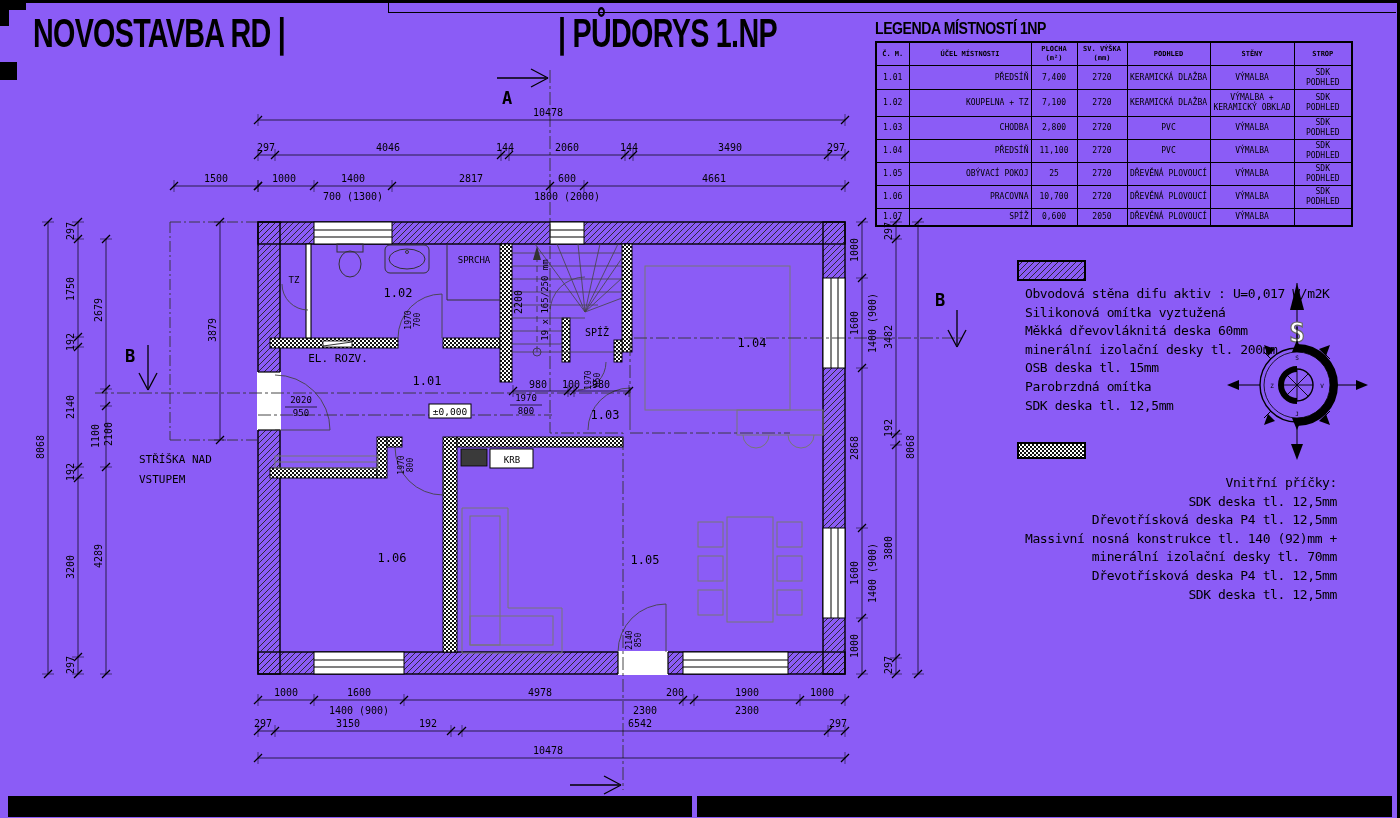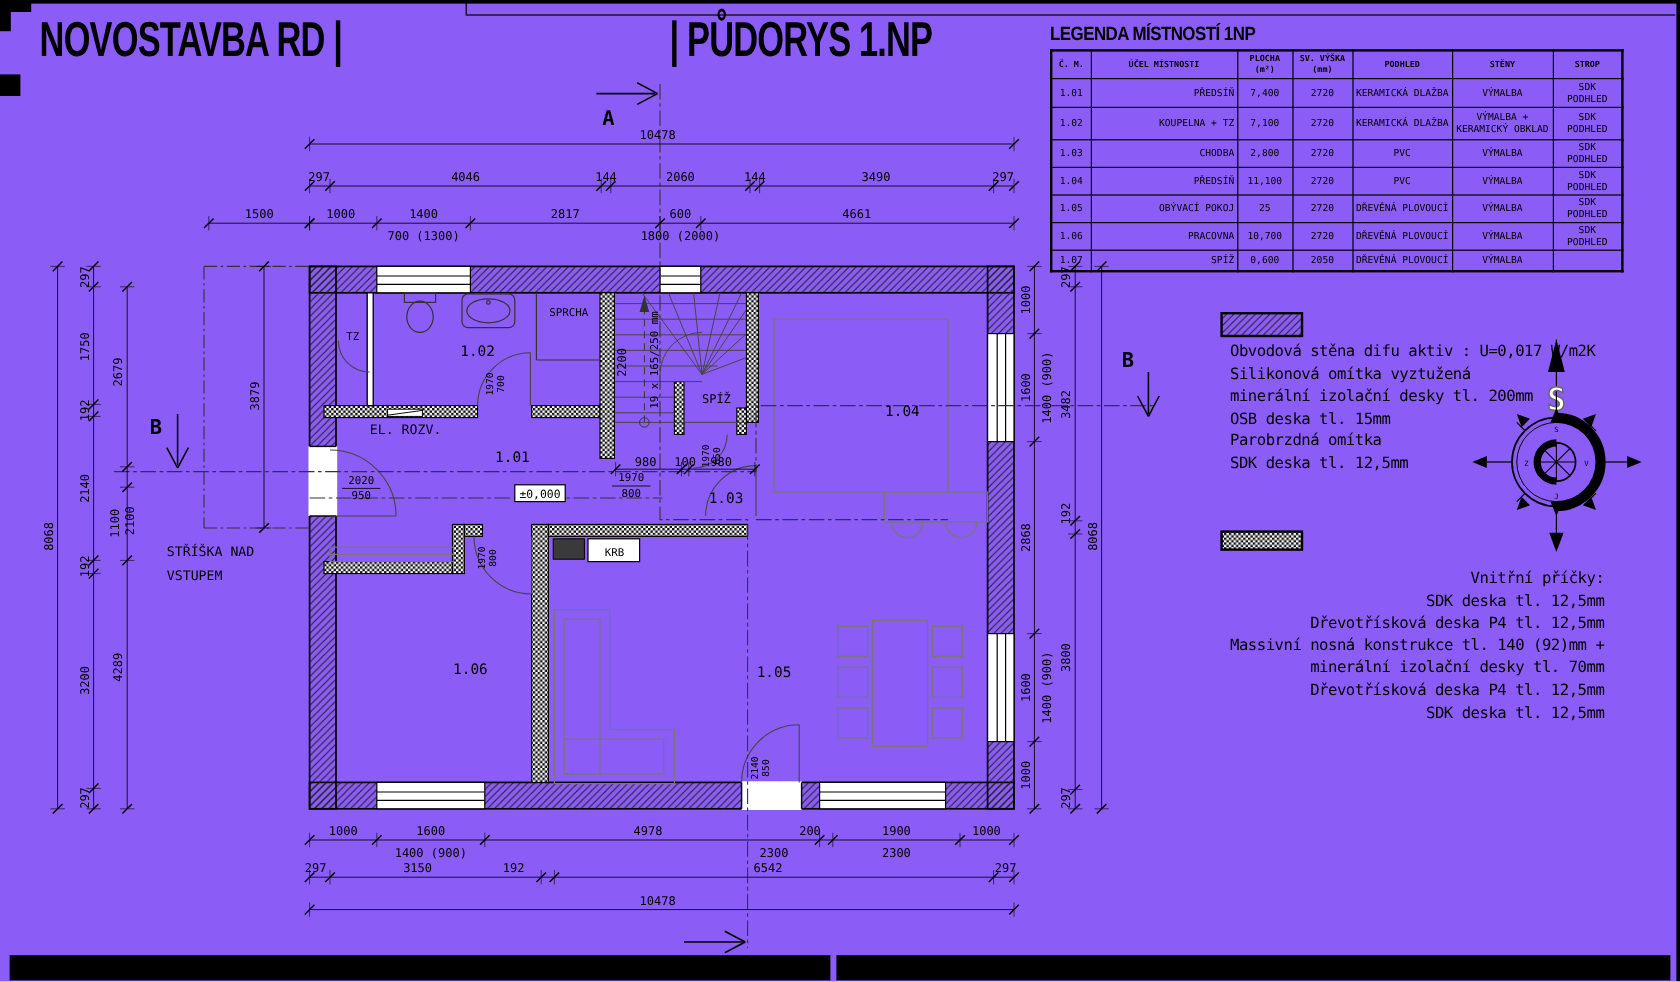--- a/index.html
+++ b/index.html
@@ -129,20 +129,21 @@
             <td>VÝMALBA</td>
             <td></td>
           </tr>
         </tbody>
     </table>
   </div>
 
   <div id="notes1" class="notes">
       <div>Obvodová stěna difu aktiv : U=0,017 W/m2K</div>
       <div>Silikonová omítka vyztužená</div>
+      <div>Měkká dřevovláknitá deska 60mm</div>
       <div>minerální izolační desky tl. 200mm</div>
       <div>OSB deska tl. 15mm</div>
       <div>Parobrzdná omítka</div>
       <div>SDK deska tl. 12,5mm</div>
     </div>
   <div id="notes2" class="notes">
       <div>Vnitřní příčky:</div>
       <div>SDK deska tl. 12,5mm</div>
       <div>Dřevotřísková deska P4 tl. 12,5mm</div>
       <div>Massivní nosná konstrukce tl. 140 (92)mm +</div>

